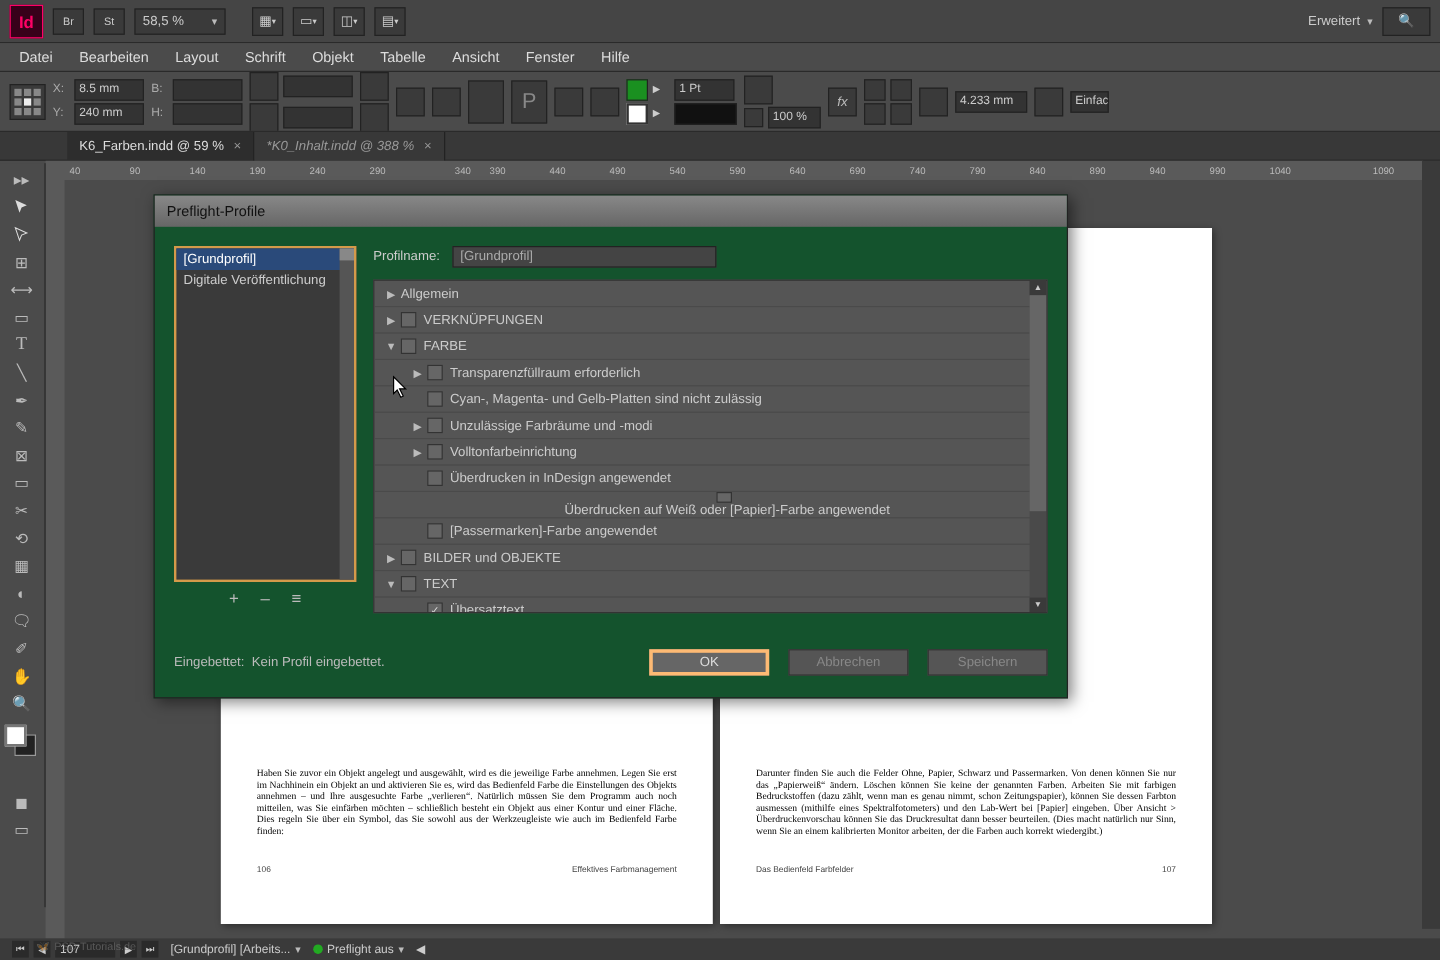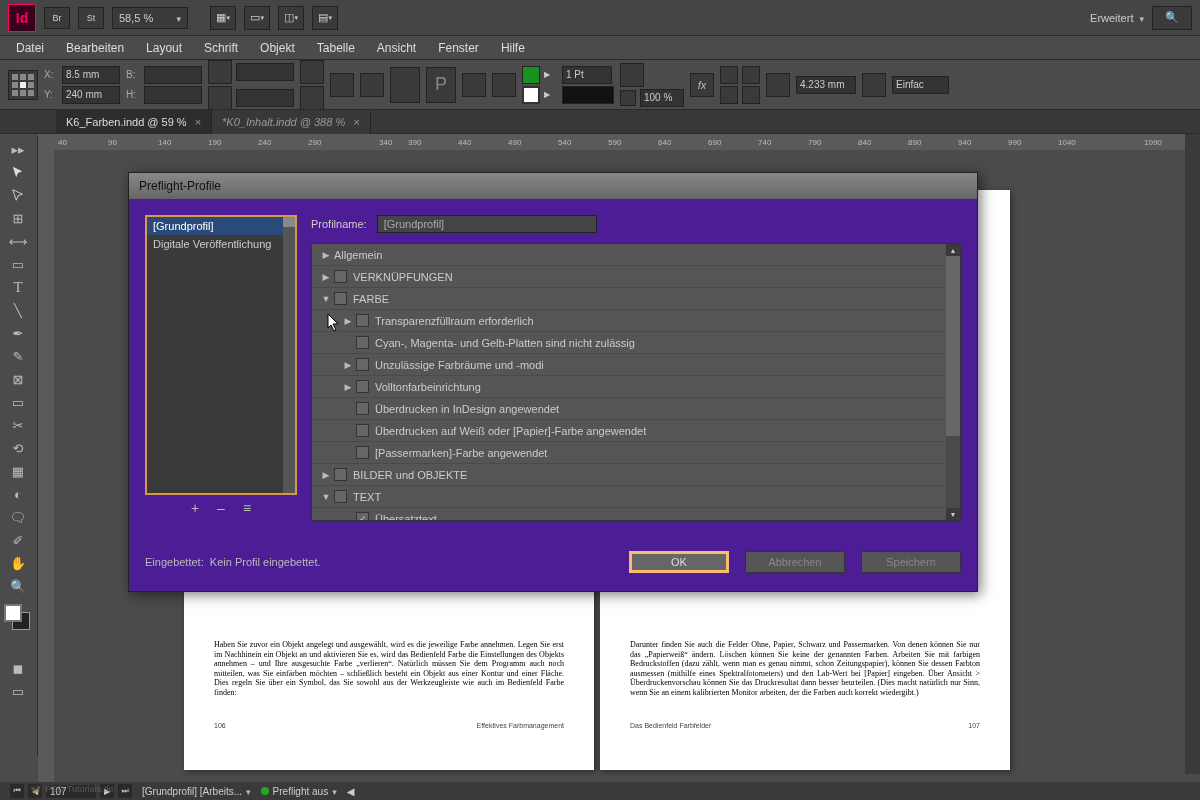--- a/index.html
+++ b/index.html
@@ -60,21 +60,21 @@
 
 .right-rail { position: absolute; right: 0; top: 134px; width: 15px; height: 640px; background: #3a3a3a; }
 
 
 .statusbar { position: absolute; left: 0; right: 0; bottom: 0; height: 18px; background: #3a3a3a; display: flex; align-items: center; gap: 10px; padding: 0 10px; font-size: 10px; color: #ccc; }
 .statusbar .seg { display: flex; align-items: center; gap: 4px; }
 .statusbar .nav { width: 14px; height: 14px; background: #2a2a2a; display: flex; align-items: center; justify-content: center; font-size: 8px; }
 .statusbar .preflight-dot { width: 8px; height: 8px; border-radius: 50%; background: #2a2; }
 
 
-.dialog { position: absolute; left: 128px; top: 172px; width: 850px; background: #4c1d95; border: 1px solid #222; box-shadow: 3px 3px 12px rgba(0,0,0,.5); }
+.dialog { position: absolute; left: 128px; top: 162px; width: 762px; background: #14532d; border: 1px solid #222; box-shadow: 3px 3px 12px rgba(0,0,0,.5); }
 .dialog .titlebar { height: 26px; background: linear-gradient(#888,#666); color: #111; display: flex; align-items: center; padding: 0 10px; font-size: 12px; font-weight: 500; }
 .dialog .body { padding: 16px; display: flex; gap: 14px; }
 .dialog .leftcol { width: 152px; display: flex; flex-direction: column; }
 .dialog .profile-list { flex: 1; height: 268px; background: #3a3a3a; border: 2px solid #d49a4a; position: relative; }
 .dialog .profile-list .row { padding: 3px 6px; font-size: 11px; color: #ccc; }
 .dialog .profile-list .row.sel { background: #2a4a7a; color: #fff; }
 .dialog .profile-list .scroll { position: absolute; right: 0; top: 0; width: 12px; height: 100%; background: #555; }
 .dialog .profile-list .scroll .thumb { width: 100%; height: 10px; background: #888; }
 .dialog .list-btns { height: 26px; display: flex; align-items: center; justify-content: center; gap: 18px; color: #bbb; font-size: 14px; }
 .dialog .rightcol { flex: 1; display: flex; flex-direction: column; }
@@ -221,21 +221,21 @@
         <div class="cicon" style="width:18px;height:18px"></div>
       </div>
       <div class="crow">
         <div class="cicon" style="width:18px;height:18px"></div>
         <div class="cicon" style="width:18px;height:18px"></div>
       </div>
     </div>
   <div class="cicon"></div>
   <div class="nfield" style="width:60px">4.233 mm</div>
   <div class="cicon"></div>
-  <div class="nfield" style="width:57px;overflow:hidden">Einfac</div>
+  <div class="nfield" style="width:32px;overflow:hidden">Einfac</div>
 </div>
 
 <div class="doctabs">
   <div class="doctab">
       <span>K6_Farben.indd @ 59 %</span>
       <span class="close">×</span>
     </div>
   <div class="doctab inactive">
       <span>*K0_Inhalt.indd @ 388 %</span>
       <span class="close">×</span>
@@ -407,21 +407,21 @@
           <div class="trow" style="padding-left: 28px;">
             <span class="arrow">▶</span>
             <span class="chk"></span>
             <span>Volltonfarbeinrichtung</span>
           </div>
           <div class="trow" style="padding-left: 28px;">
             <span class="arrow"></span>
             <span class="chk"></span>
             <span>Überdrucken in InDesign angewendet</span>
           </div>
-          <div class="trow" style="padding-left: 28px;">
+          <div class="trow" style="padding-left: 28px; flex-direction: column;">
             <span class="arrow"></span>
             <span class="chk"></span>
             <span>Überdrucken auf Weiß oder [Papier]-Farbe angewendet</span>
           </div>
           <div class="trow" style="padding-left: 28px;">
             <span class="arrow"></span>
             <span class="chk"></span>
             <span>[Passermarken]-Farbe angewendet</span>
           </div>
           <div class="trow" style="padding-left: 6px;">

